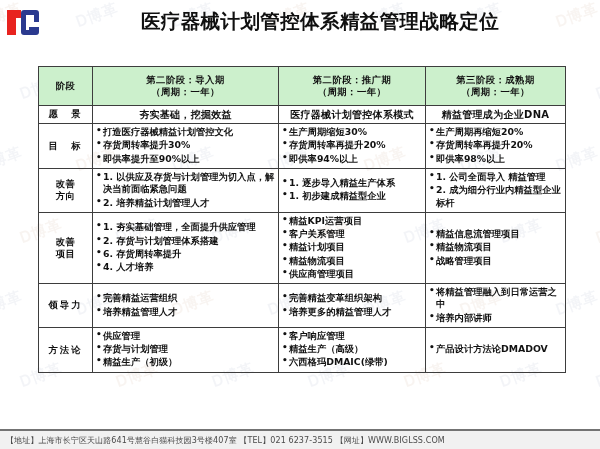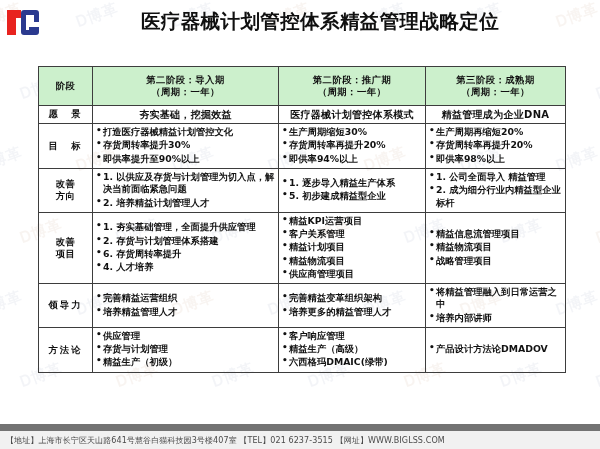--- a/index.html
+++ b/index.html
@@ -177,21 +177,21 @@
   }
 
   
   .footer {
     position: absolute;
     left: 0;
     bottom: 0;
     width: 600px;
     height: 18px;
     background: #f1f1f1;
-    border-top: 7px solid #737373;
+    border-top: 2px solid #737373;
     display: flex;
     align-items: center;
     z-index: 3;
   }
   .footer-text {
     font-size: 8px;
     color: #4a4a4a;
     padding-left: 6px;
     white-space: nowrap;
     letter-spacing: 0.1px;
@@ -324,21 +324,21 @@
           <td class="rowlabel tight"><span>改善</span><span class="lbl-l2">方向</span></td>
           <td class="cell">
             <ul class="blist">
               <li>1. 以供应及存货与计划管理为切入点，解决当前面临紧急问题</li>
               <li>2. 培养精益计划管理人才</li>
             </ul>
           </td>
           <td class="cell">
             <ul class="blist">
               <li>1. 逐步导入精益生产体系</li>
-              <li>5. 初步建成精益型企业</li>
+              <li>1. 初步建成精益型企业</li>
             </ul>
           </td>
           <td class="cell">
             <ul class="blist">
               <li>1. 公司全面导入 精益管理</li>
               <li>2. 成为细分行业内精益型企业标杆</li>
             </ul>
           </td>
         </tr>
         <tr>

